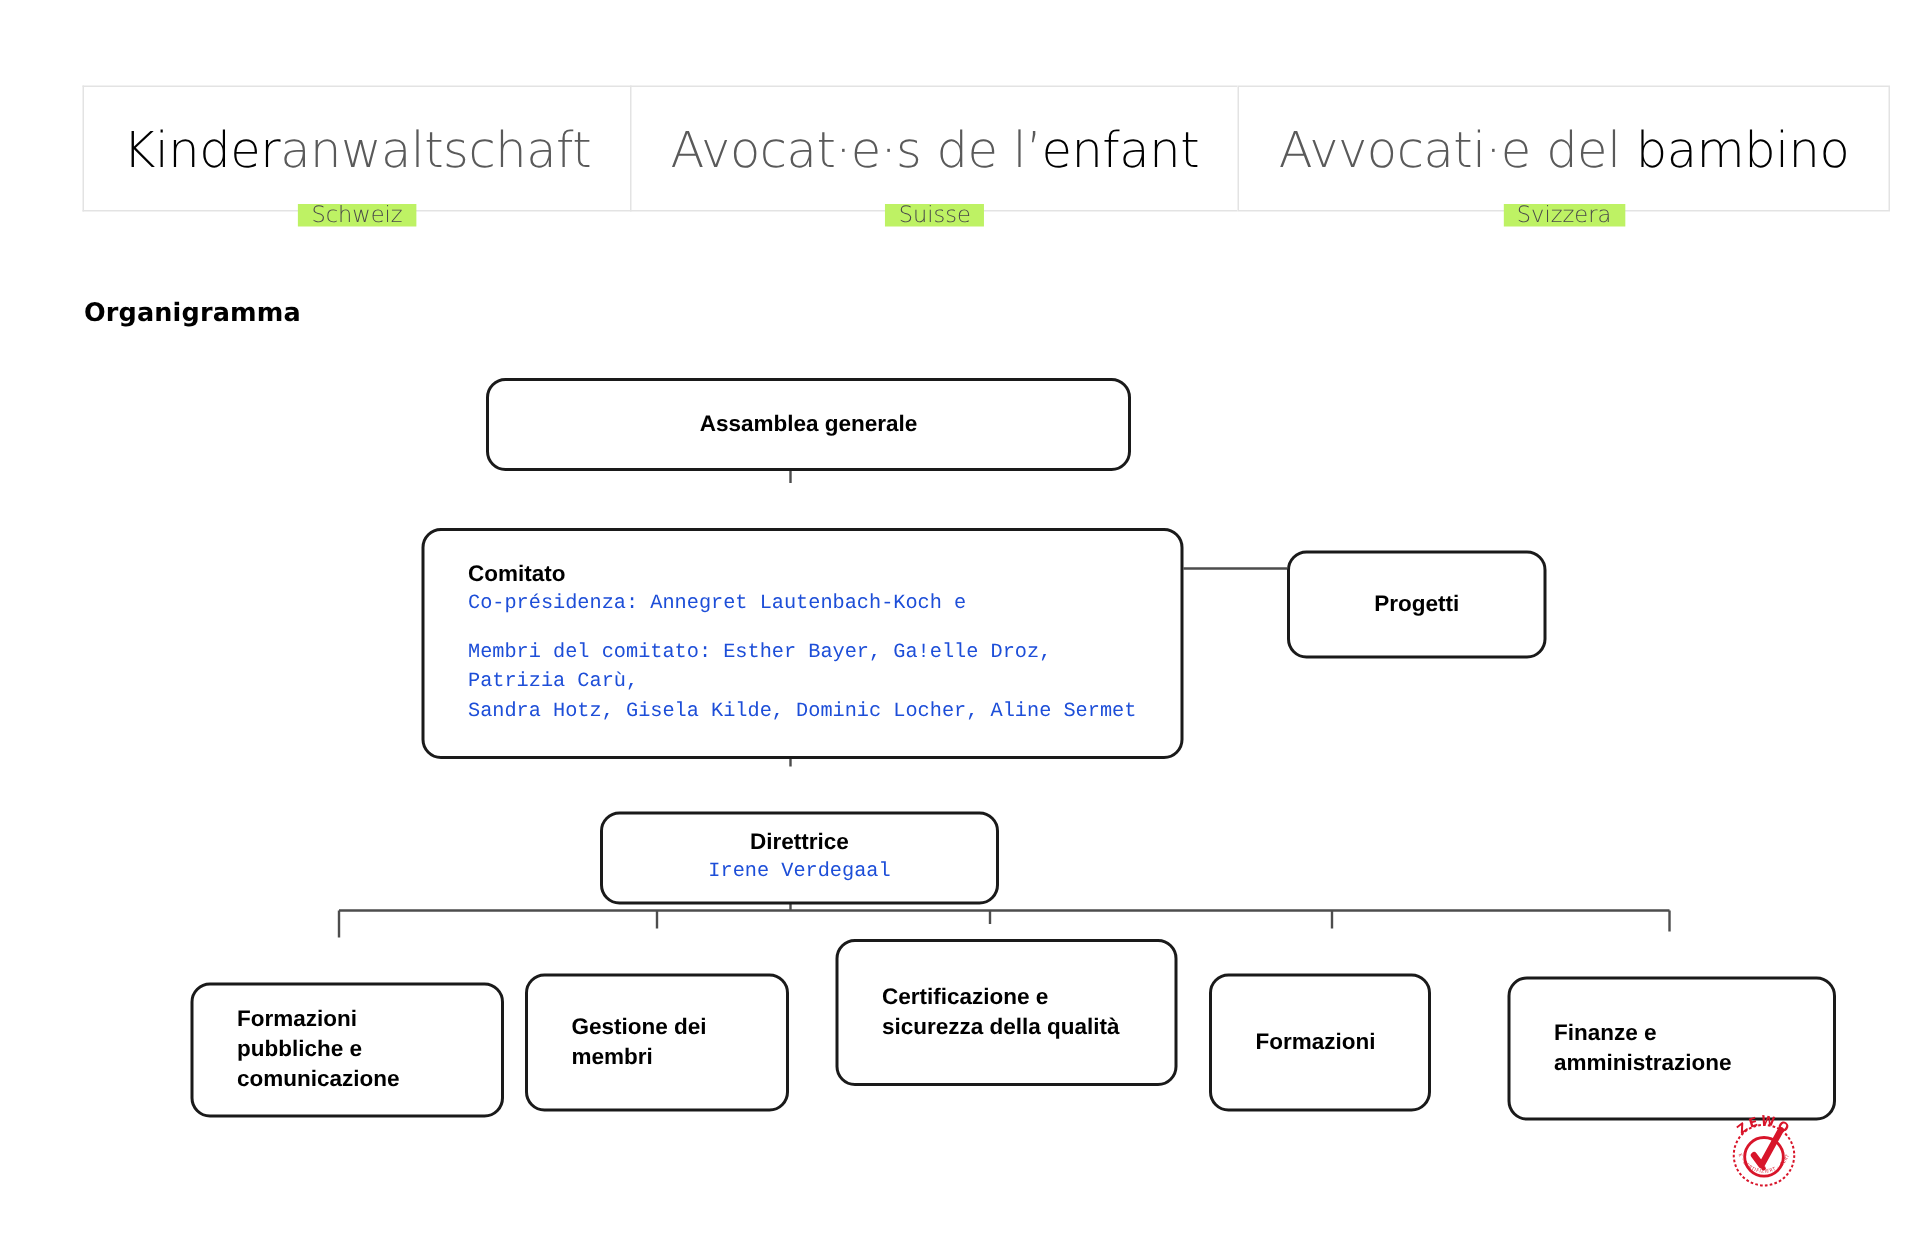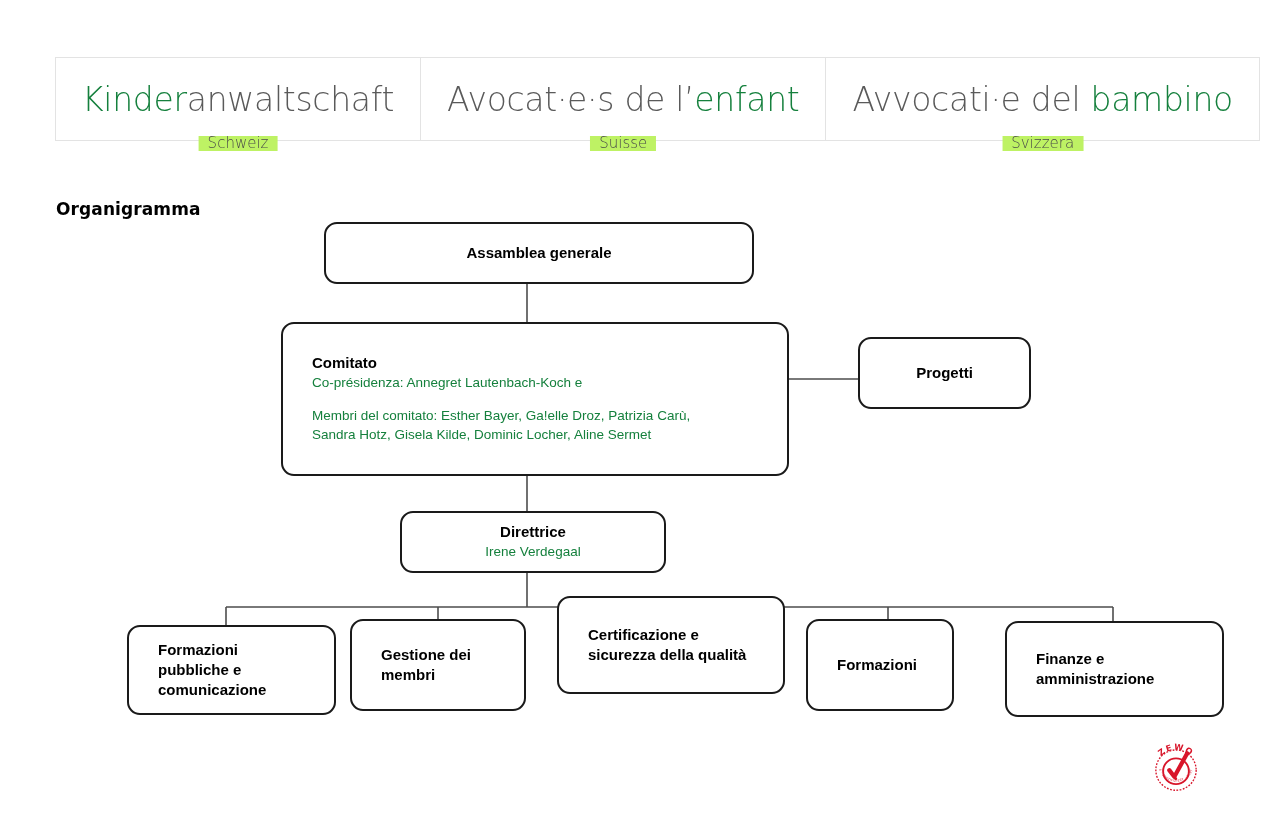--- a/index.html
+++ b/index.html
@@ -38,21 +38,21 @@
   .logo-wordmark {
     font-family: "DejaVu Sans", sans-serif;
     font-weight: 300;
     font-size: 33px;
     color: #5a5a5a;
     white-space: nowrap;
     letter-spacing: -0.3px;
     padding: 0 26px;
     line-height: 1;
   }
-  .logo-wordmark .hl { color: #15803d; margin-top: 28px; }
+  .logo-wordmark .hl { color: #000000; margin-top: 28px; }
   .logo-country {
     position: absolute;
     left: 50%;
     transform: translateX(-50%);
     bottom: -11px;
     background: #bef264;
     padding: 0 9px;
     font-family: "DejaVu Sans", sans-serif;
     font-weight: 300;
     font-size: 15px;
@@ -91,36 +91,37 @@
   }
   .node {
     position: absolute;
     box-sizing: border-box;
     border: 2.2px solid #1a1a1a;
     border-radius: 13px;
     background: #ffffff;
     display: flex;
     flex-direction: column;
     justify-content: center;
+    margin-top: 30px;
   }
   .node-body {
     padding: 0 29px;
   }
   .node-title {
     font-family: "Liberation Sans", sans-serif;
     font-weight: bold;
     font-size: 15px;
     color: #000000;
     line-height: 1.32;
   }
   .node-sub {
-    font-family: Liberation Sans, sans-serif;
+    font-family: Liberation Mono, monospace;
     font-weight: normal;
     font-size: 13.5px;
-    color: #15803d;
+    color: #1d4ed8;
     line-height: 1.46;
   }
   .node-sub .gap { display: block; height: 13px; }
   .center { text-align: center; }
   .node.center-node .node-body { padding: 0 10px; }
 
   
   #zewo-seal {
     position: absolute;
     left: 1148px;

